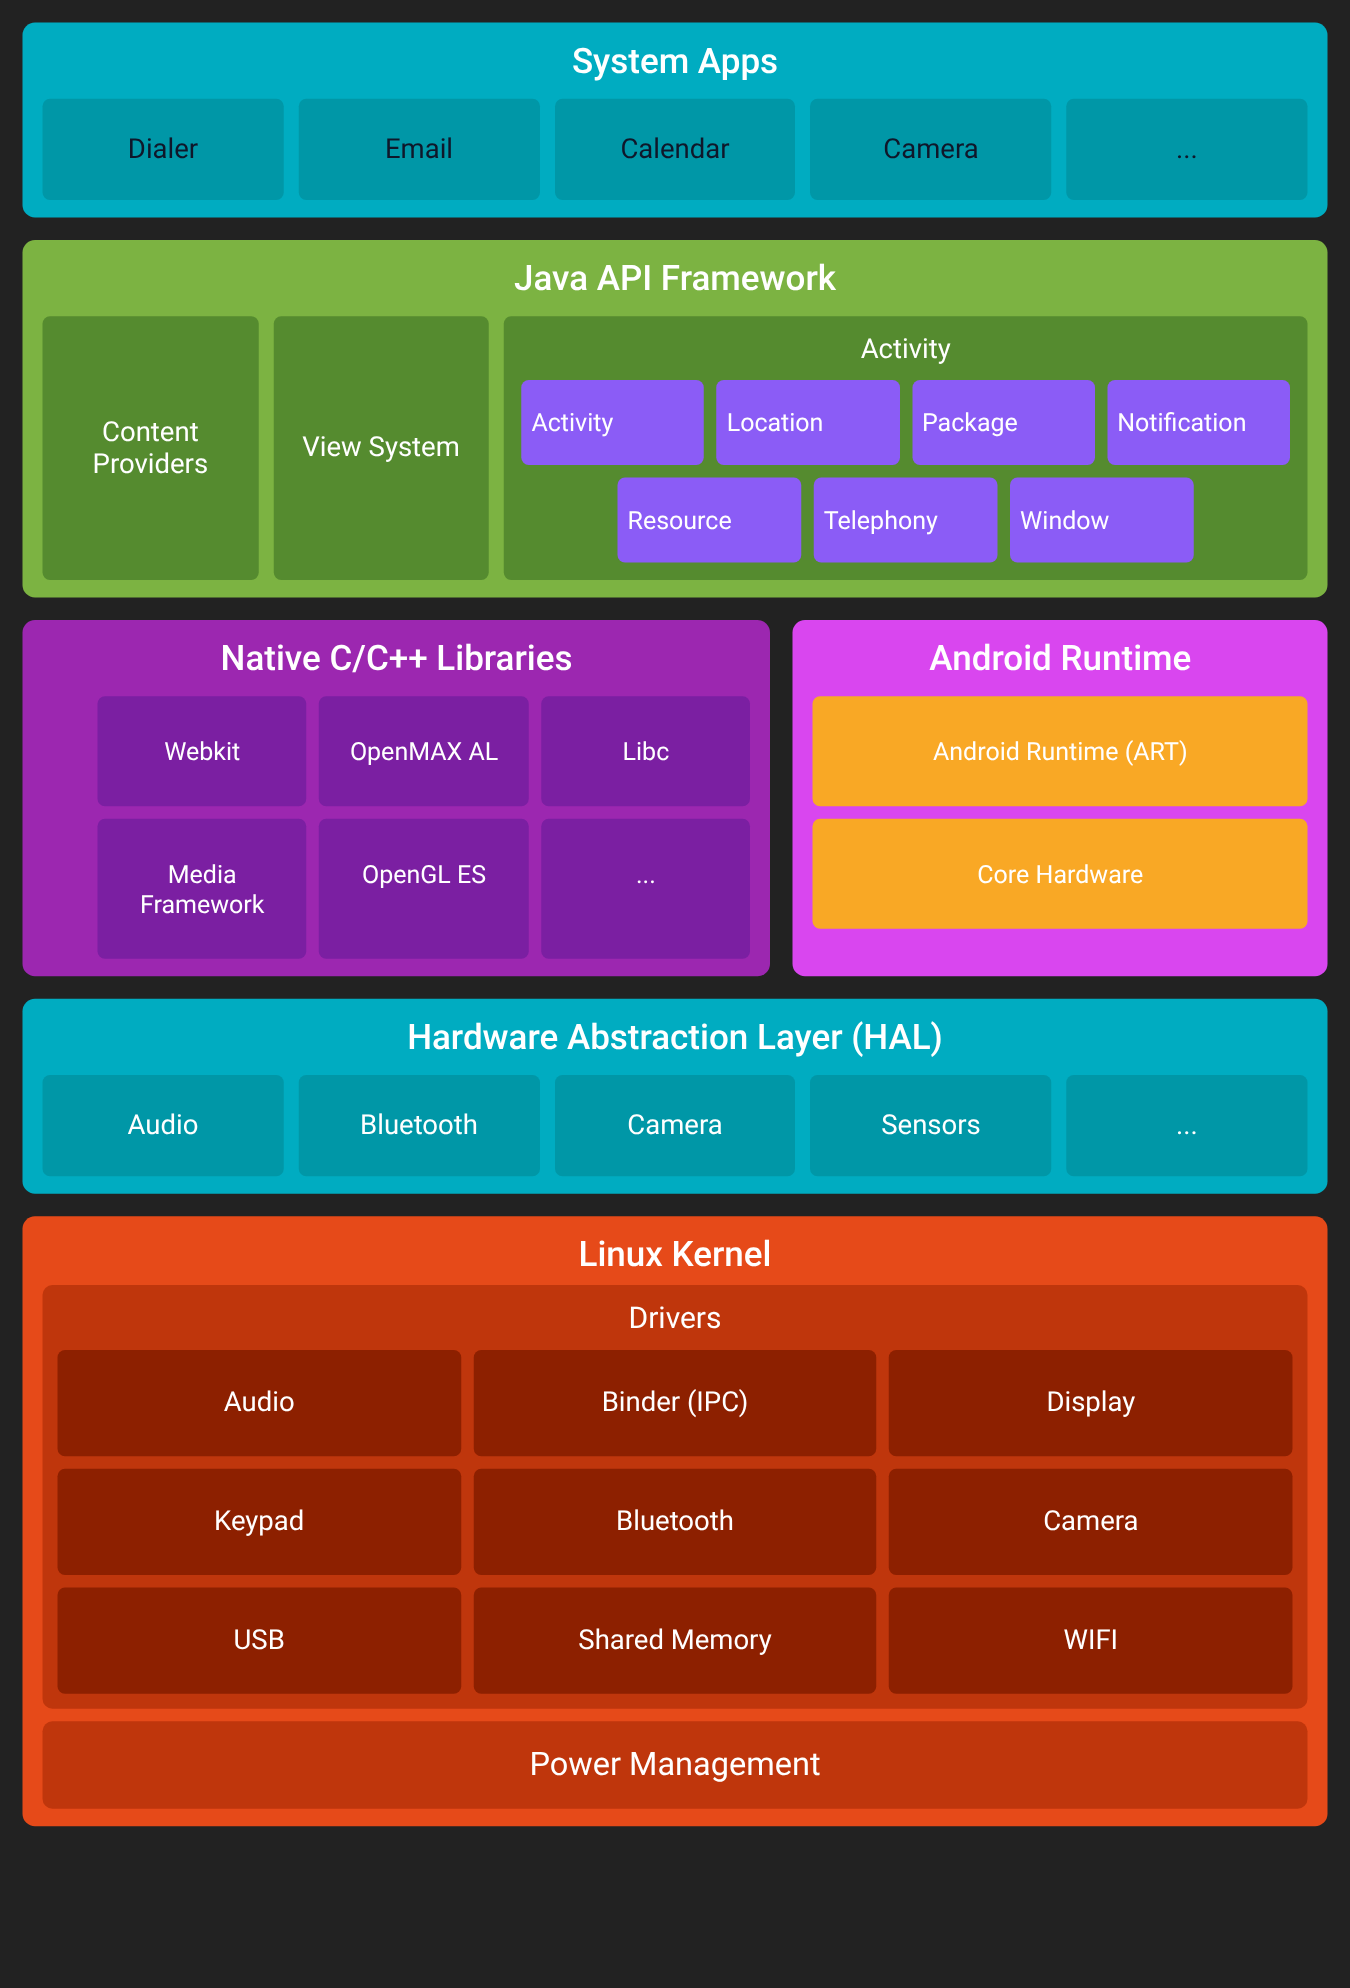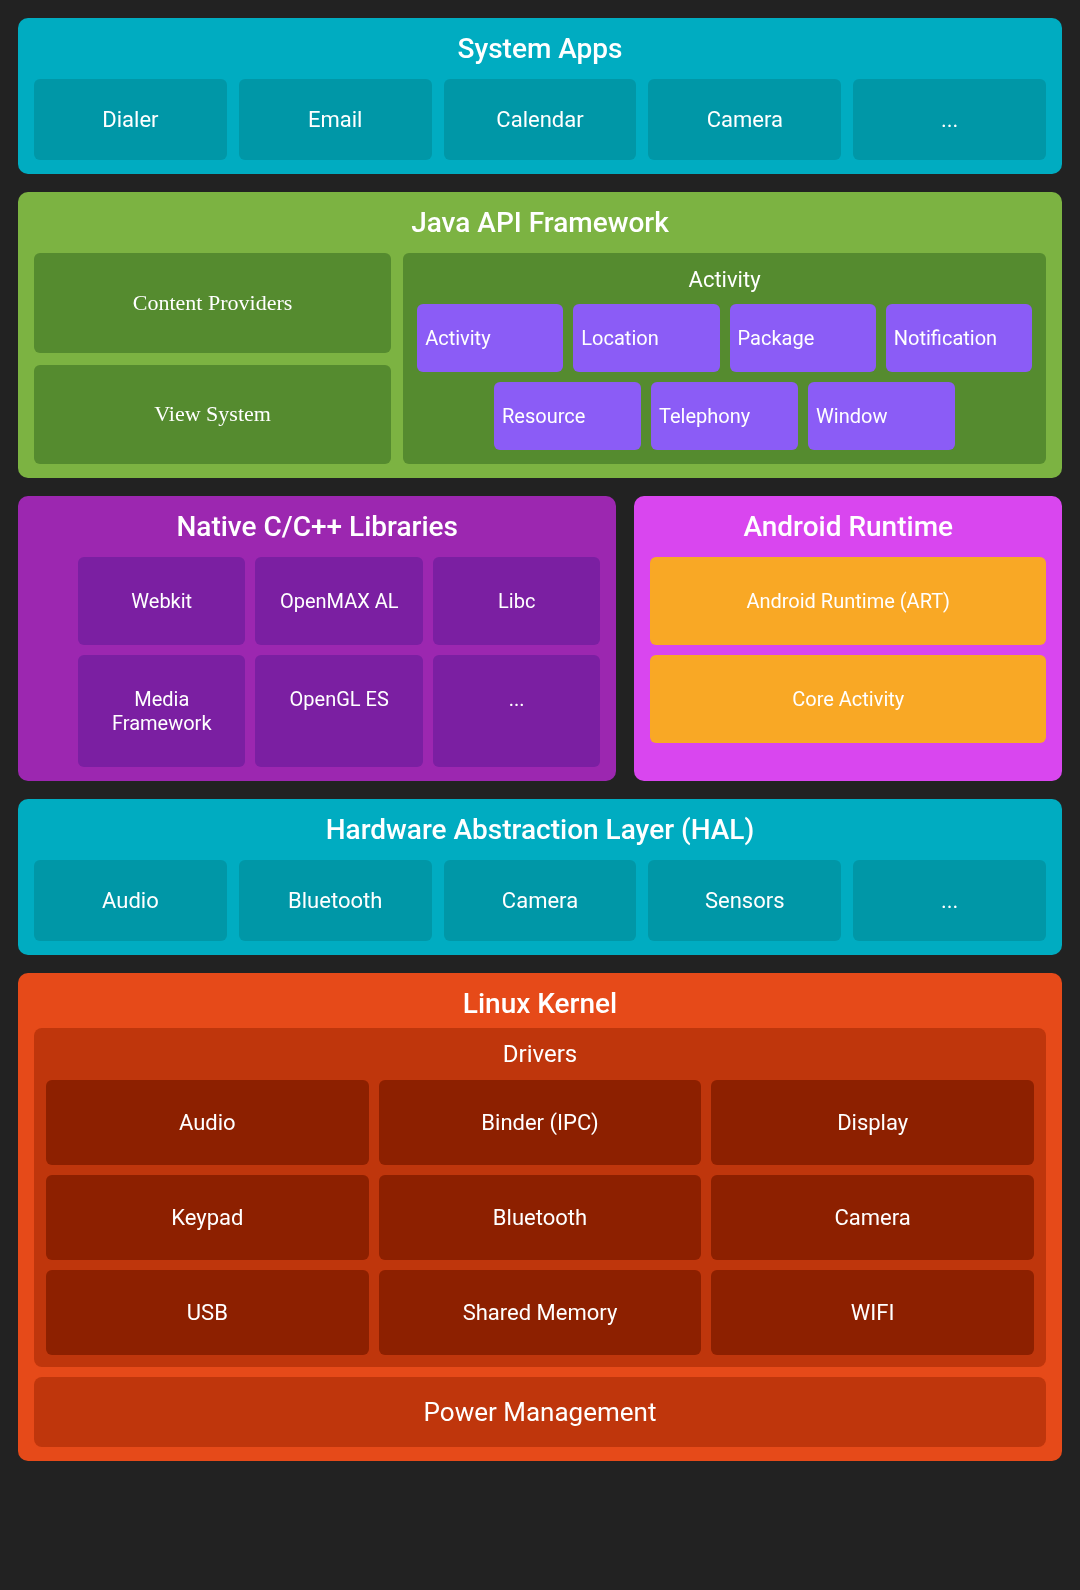--- a/index.html
+++ b/index.html
@@ -32,38 +32,37 @@
     .system-apps-grid {
       display: grid;
       grid-template-columns: repeat(5, 1fr);
       gap: 12px;
     }
     .system-apps-cell {
       background: #0097A7;
       border-radius: 6px;
       padding: 28px 10px;
       text-align: center;
-      color: #ffffff;
+      color: #0f172a;
       font-size: 22px;
     }
 
     
     .java-api {
       background: #7CB342;
     }
     .java-api-inner {
       display: grid;
       grid-template-columns: 1fr 1.8fr;
       gap: 12px;
     }
     .java-api-left {
       display: flex;
-      flex-direction: column;
+      flex-direction: row;
       gap: 12px;
-      font-family: Liberation Serif, serif;
     }
     .java-api-left-cell {
       background: #558B2F;
       border-radius: 6px;
       padding: 32px 10px;
       text-align: center;
       color: #fff;
       font-size: 22px;
       flex: 1;
       display: flex;
@@ -269,21 +268,21 @@
       <div class="native-cell">Libc</div>
       <div class="native-cell">Media Framework</div>
       <div class="native-cell">OpenGL ES</div>
       <div class="native-cell">...</div>
     </div>
   </div>
   <div class="android-runtime">
     <div class="android-runtime-title">Android Runtime</div>
     <div class="android-runtime-grid">
       <div class="runtime-cell">Android Runtime (ART)</div>
-      <div class="runtime-cell">Core Activity</div>
+      <div class="runtime-cell">Core Hardware</div>
     </div>
   </div>
 </div>
 
 <div class="layer hal">
   <div class="layer-title">Hardware Abstraction Layer (HAL)</div>
   <div class="hal-grid">
     <div class="hal-cell">Audio</div>
     <div class="hal-cell">Bluetooth</div>
     <div class="hal-cell">Camera</div>

